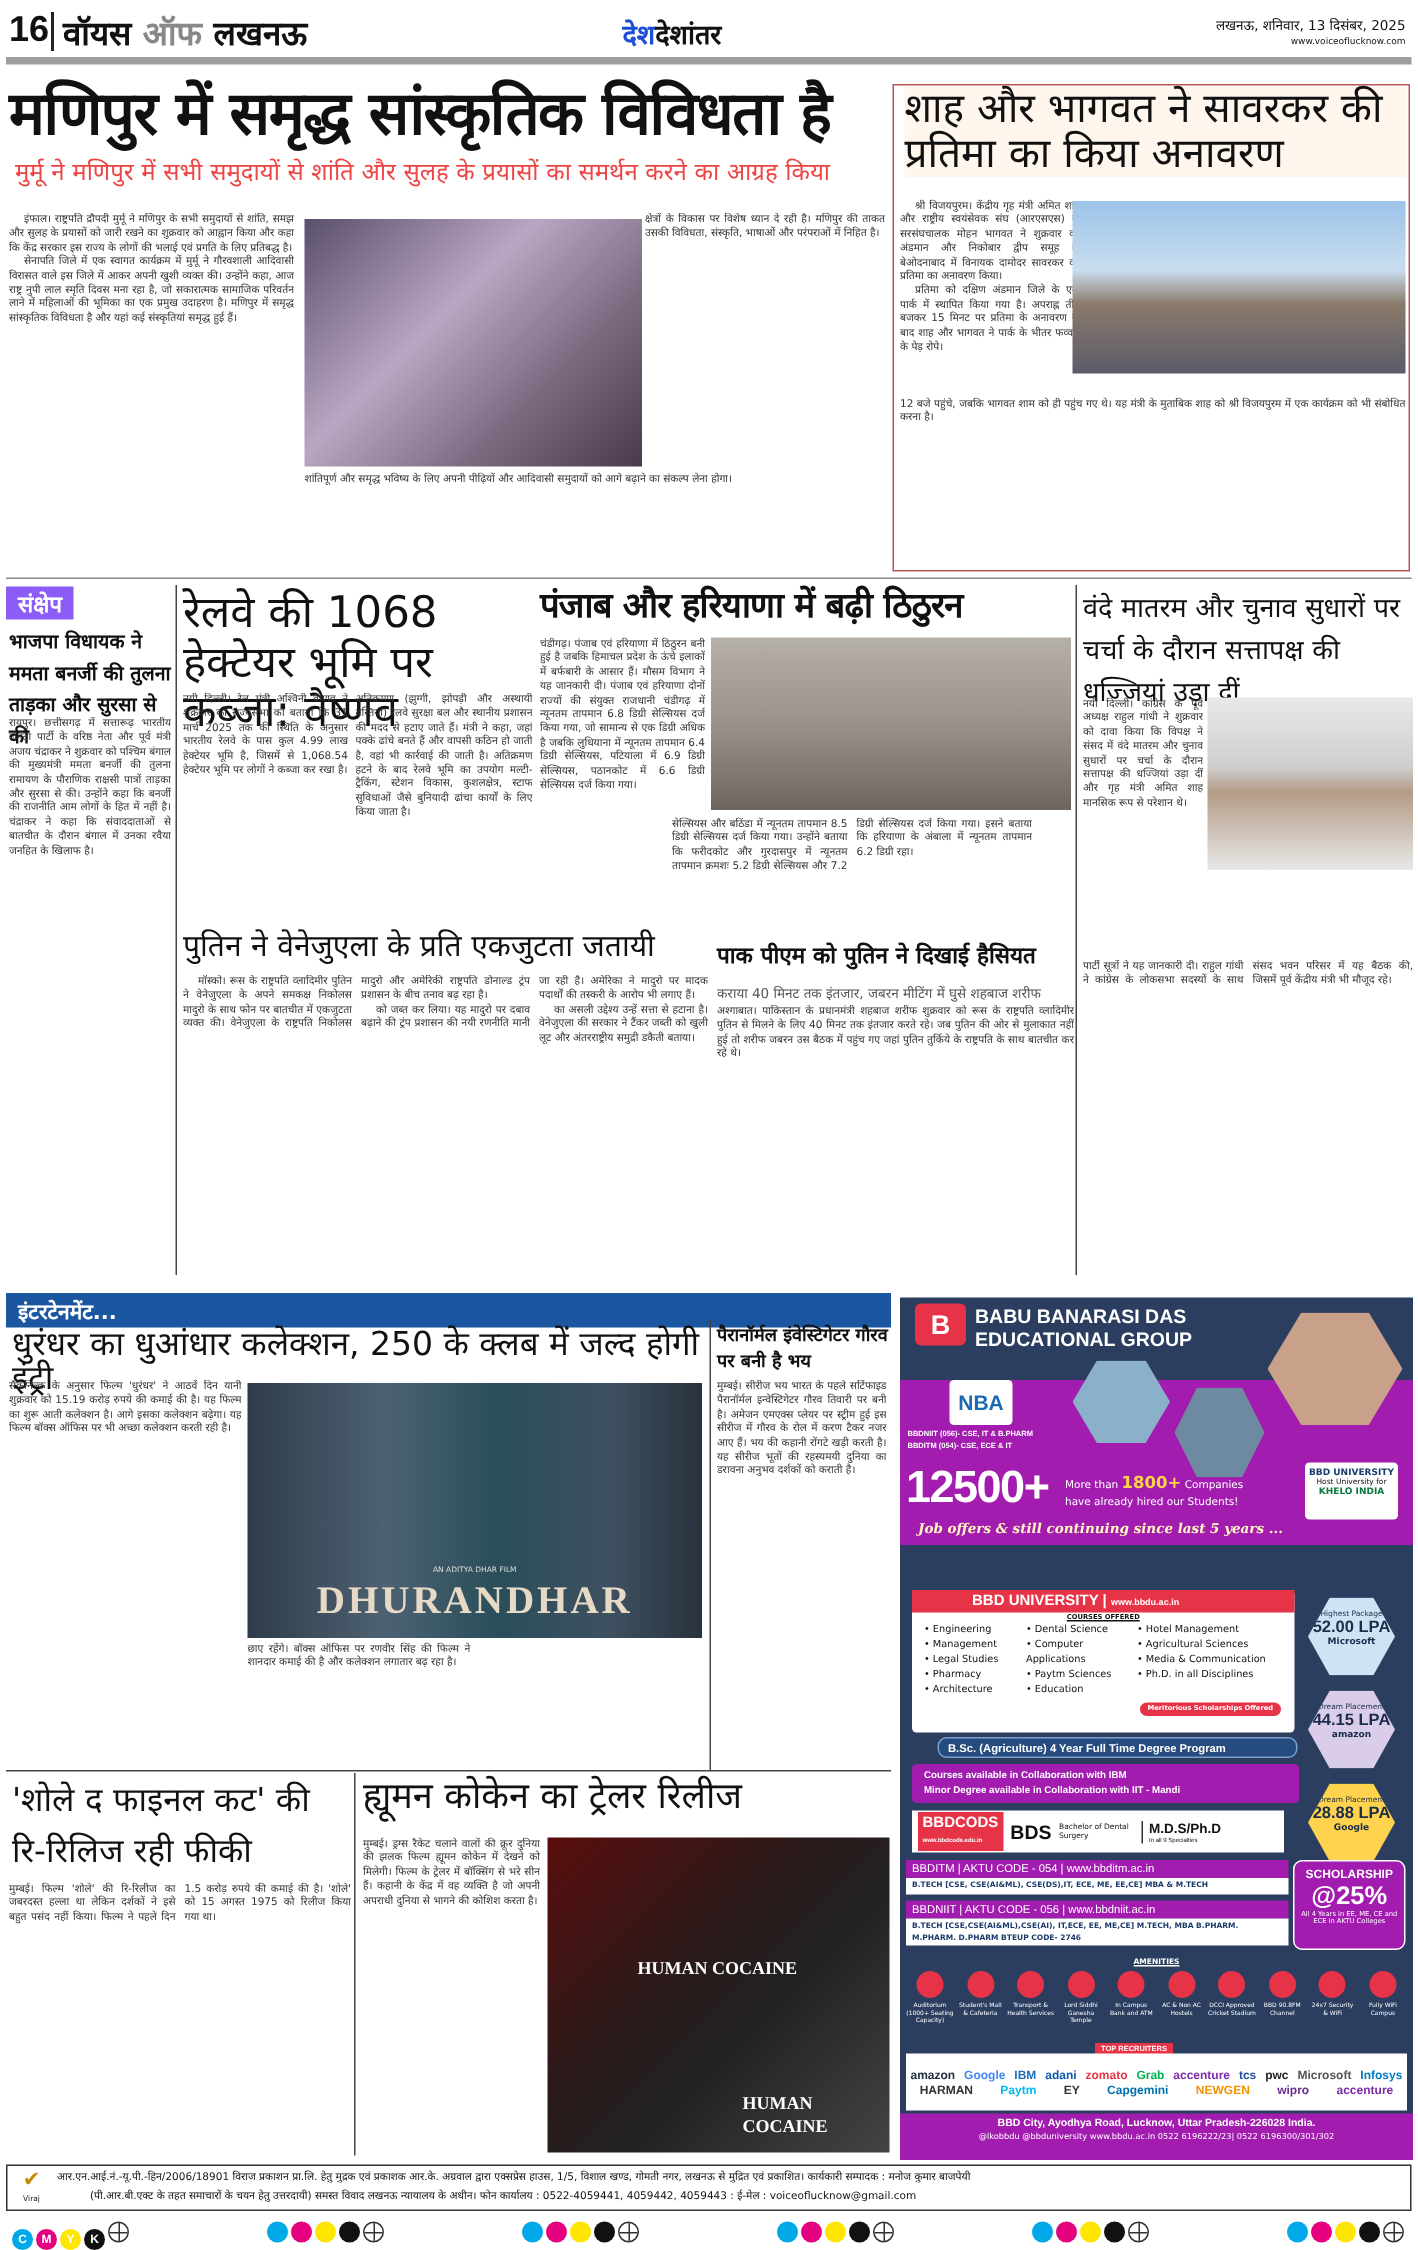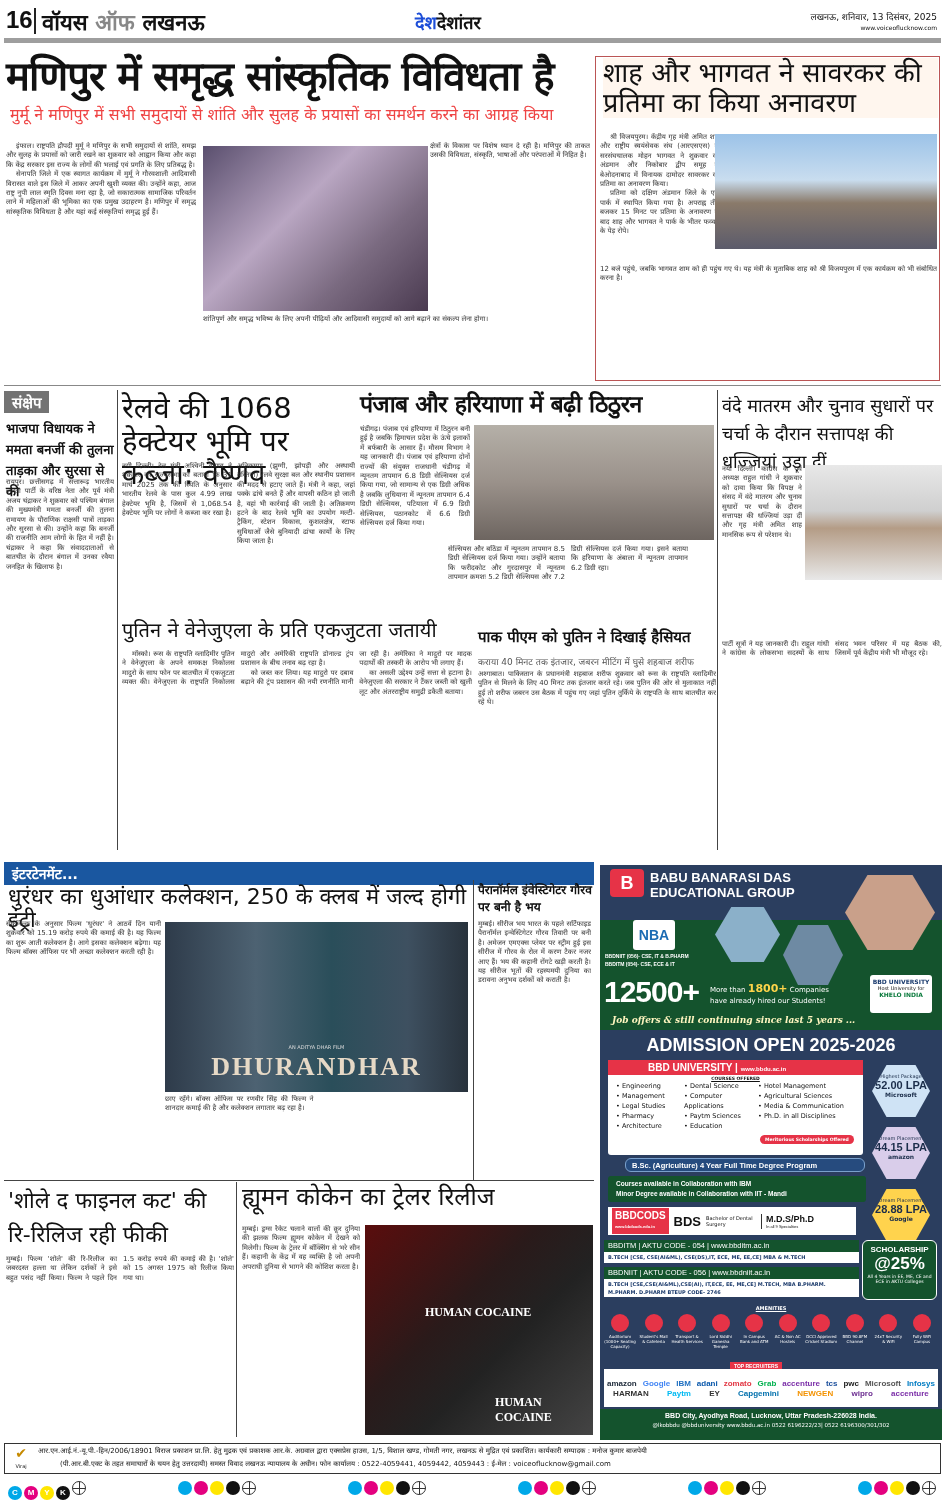--- a/index.html
+++ b/index.html
@@ -15,24 +15,24 @@
 .hdr-url{right:8px;top:24px;font-size:6px}
 .rule{left:4px;top:38px;width:937px;height:5px;background:#9e9e9e}
 .head{font-family:"DejaVu Sans",sans-serif;font-weight:bold;line-height:1.05;color:#111}
 .sub{font-family:"DejaVu Sans",sans-serif;color:#ef4444}
 .txt{font-size:7px;line-height:9.4px;color:#333;text-align:justify;overflow:hidden}
 .txt p{text-indent:10px}
 .photo{background:#8d8d8d;overflow:hidden}
 .vline{background:#444;width:1px}
 .hline{background:#444;height:1px}
 .box{border:1px solid #333}
-.brief-tag{background:#737373;color:#fff;font-weight:bold;font-size:15px;padding:1px 8px}
+.brief-tag{background:#8b5cf6;color:#fff;font-weight:bold;font-size:15px;padding:1px 8px}
 .ent-bar{background:#1a57a0;color:#fff;font-weight:bold;font-size:14px;padding:2px 8px}
 .ad{background:#2b3e5f;color:#fff;overflow:hidden}
-.ad .red{background:#14532d}
+.ad .red{background:#a21caf}
 .ad .white{background:#fff;color:#111}
 .cmyk{width:14px;height:14px;border-radius:50%;display:inline-block;margin-right:2px}
 </style>
 </head>
 <body>
 
 <div class="abs hdr-page">16</div>
 <div class="abs hdr-bar"></div>
 <div class="abs hdr-name">
   <span>वॉयस</span>
@@ -140,21 +140,20 @@
     <span style="color:#ffd54a;font-weight:bold;font-size:11px">1800+</span>
     <span>Companies</span>
   </div>
   <div style="position:absolute;left:110px;top:132px;font-size:7px">have already hired our Students!</div>
   <div class="white" style="position:absolute;left:270px;top:110px;width:62px;height:38px;border-radius:3px;text-align:center;font-size:5px;padding-top:3px">
     <div style="font-weight:bold;font-size:6px;color:#1a3b6e">BBD UNIVERSITY</div>
     <div>Host University for</div>
     <div style="color:#0a7a3c;font-weight:bold;font-size:6px">KHELO INDIA</div>
   </div>
   <div style="position:absolute;left:12px;top:150px;font:italic bold 9px 'DejaVu Serif',serif;color:#fff6c0">Job offers &amp; still continuing since last 5 years ...</div>
-  <div style="position:absolute;left:0;top:170px;width:342px;text-align:center;font:bold 18px 'Liberation Sans',sans-serif">ADMISSION OPEN 2025-2026</div>
   <div class="white" style="position:absolute;left:8px;top:195px;width:255px;height:95px;border-radius:3px">
     <div style="background:#e63347;color:#fff;font:bold 10px 'Liberation Sans',sans-serif;padding:2px 40px"><span>BBD UNIVERSITY</span> | <span style="font-size:6px">www.bbdu.ac.in</span></div>
     <div style="text-align:center;font-size:4.5px;text-decoration:underline;font-weight:bold;margin-top:1px">COURSES OFFERED</div>
     <div style="display:flex;gap:4px;padding:0 8px;font-size:6.5px;line-height:10px">
       <div id="cc1" style="width:64px">
           <div>• Engineering</div>
           <div>• Management</div>
           <div>• Legal Studies</div>
           <div>• Pharmacy</div>
           <div>• Architecture</div>

